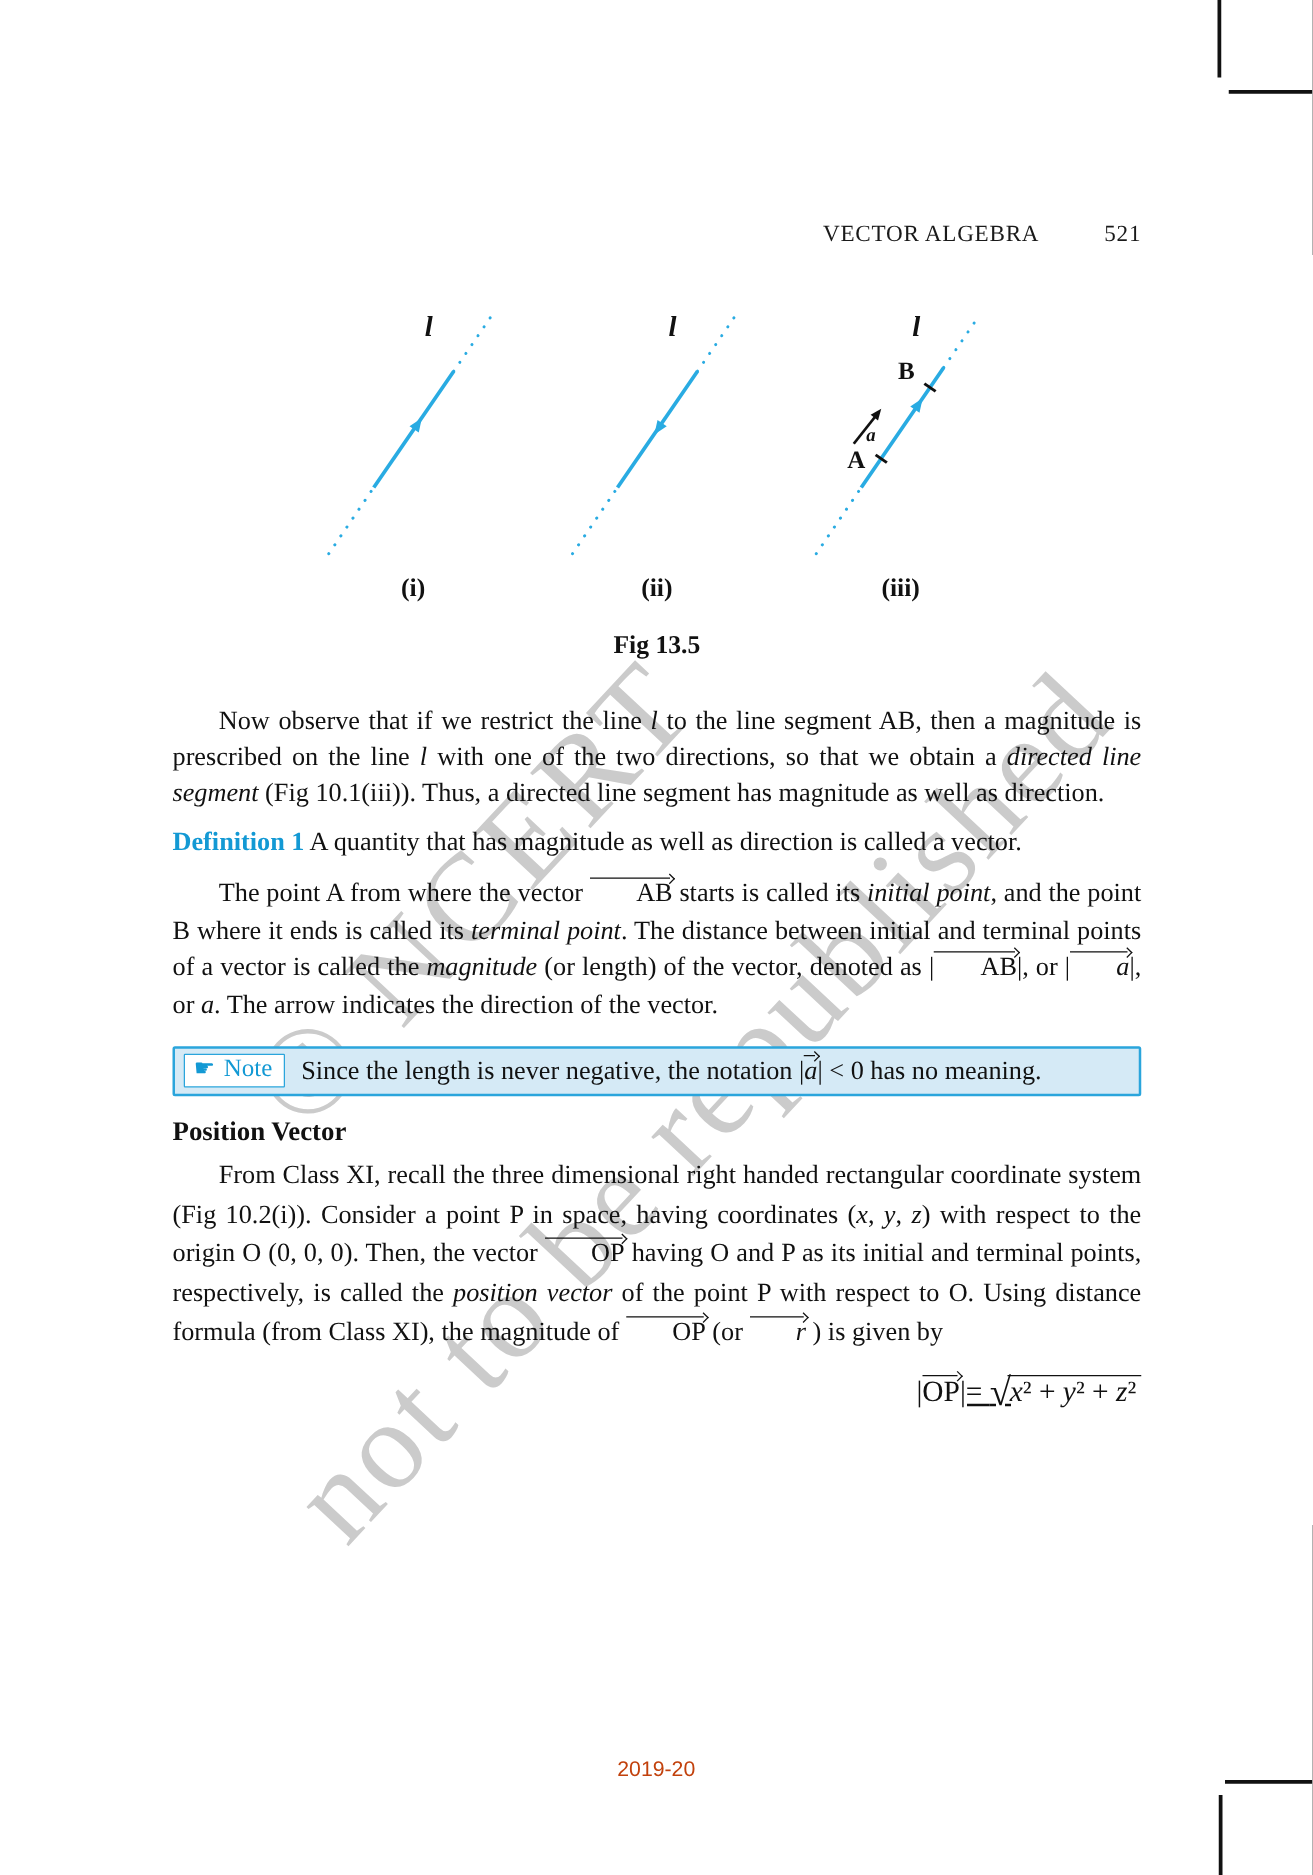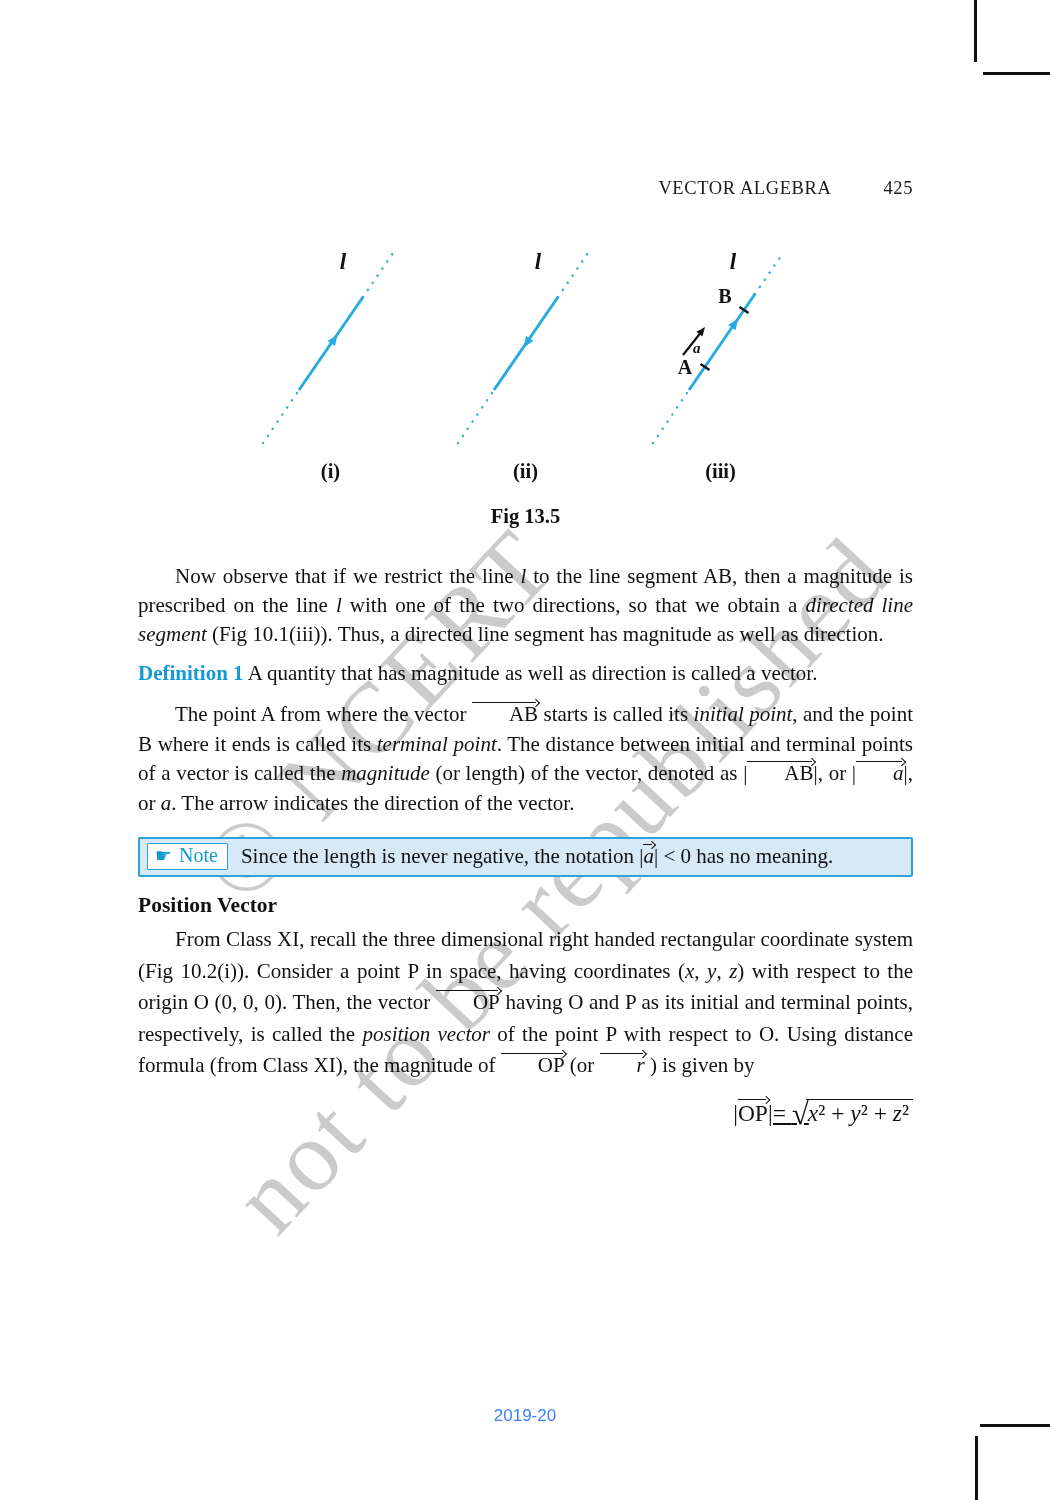--- a/index.html
+++ b/index.html
@@ -90,21 +90,21 @@
 
   .pv-heading { font-weight:bold; font-size:21.5px; margin:16px 0 6px; }
 
   
   .formula { text-align:right; font-size:23.5px; margin:16px 0 12px;text-decoration:underline; }
   .sqrt-sign { font-size:1.32em; line-height:1; vertical-align:-3px; margin-right:-3px; }
   .rad { border-top:1.7px solid #111; padding:1px 4px 0 2px; display:inline-block; line-height:1.05; }
 
   .page-footer {
     position:absolute; left:0; right:0; top:1406px; text-align:center;
-    font-family:"Liberation Sans", sans-serif; font-size:17px; color:#3b82f6; z-index:2;
+    font-family:"Liberation Sans", sans-serif; font-size:17px; color:#c2410c; z-index:2;
   }
 </style>
 </head>
 <body>
 
 <div class="page">
 
   <div class="watermark">
     <div class="wm-line1">© NCERT</div>
     <div class="wm-line2">not to be republished</div>
@@ -112,21 +112,21 @@
 
   <div class="crop crop-tr-v"></div>
   <div class="crop crop-tr-h"></div>
   <div class="crop crop-br-h"></div>
   <div class="crop crop-br-v"></div>
 
   <div class="content">
 
     <div class="page-header">
       <span>VECTOR ALGEBRA</span>
-      <span>425</span>
+      <span>521</span>
     </div>
 
     <div class="figure-block">
 
       <div class="subfig">
         <svg width="175" height="225" viewBox="0 0 175 225">
           <line class="dotted" x1="20" y1="210" x2="56" y2="157"></line>
           <line class="solidl" x1="56" y1="157" x2="120" y2="64"></line>
           <line class="dotted" x1="120" y1="64" x2="150" y2="20"></line>
           <polygon class="arrowhead" points="94.5,101.4 92.0,113.0 84.6,108.0"></polygon>

